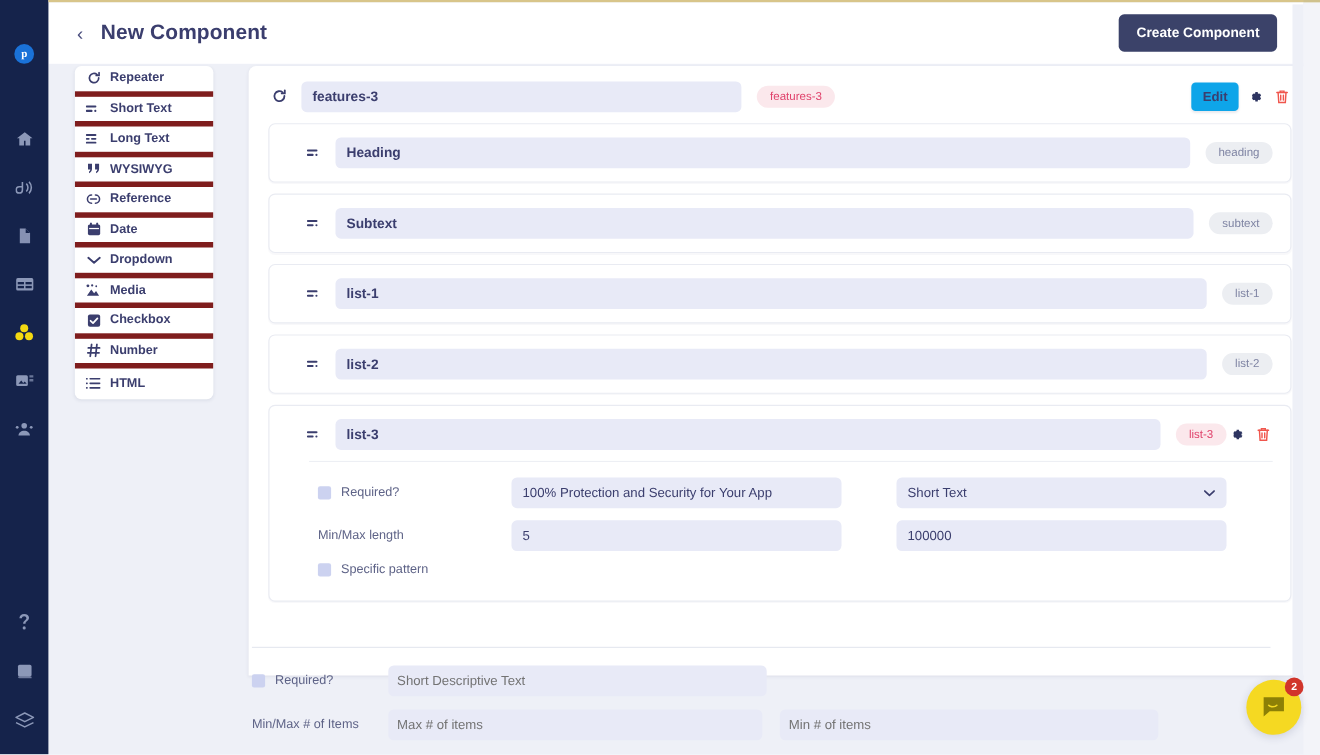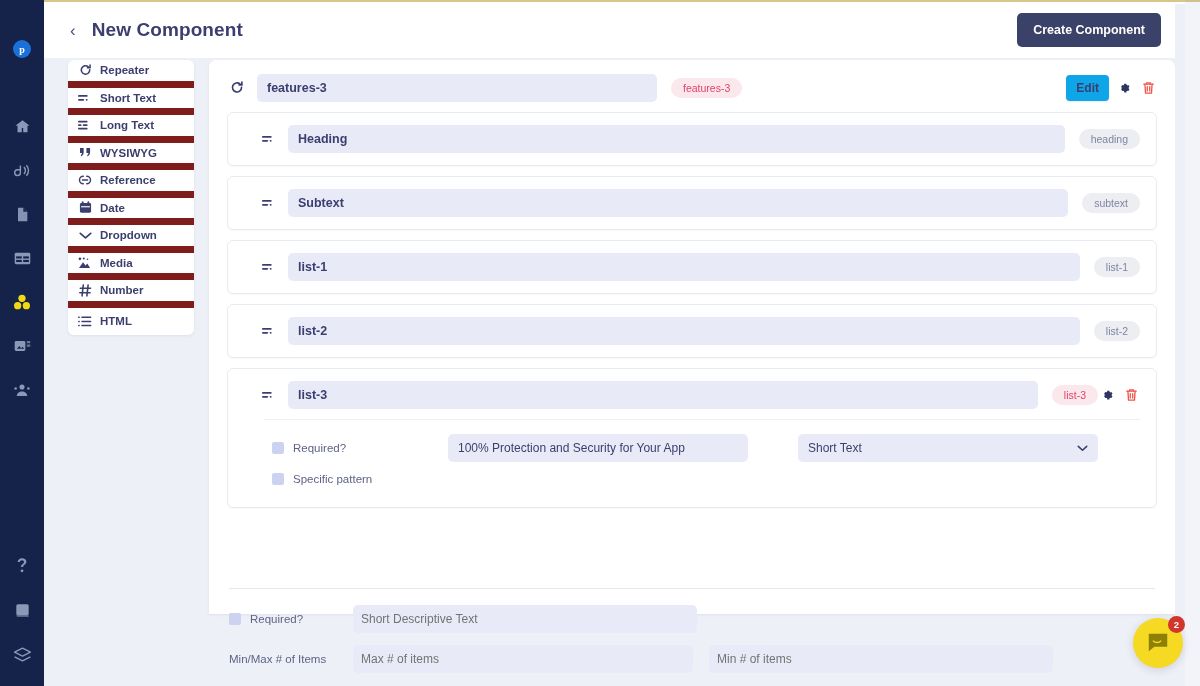--- a/index.html
+++ b/index.html
@@ -57,29 +57,29 @@
 
   
   .typelist{
     position:absolute; left:24px; top:58px; width:126px;
     background:#fff; border-radius:6px; box-shadow:0 1px 3px rgba(40,45,90,.08);
     overflow:hidden;
   }
   .type-item{
     height:27.5px; display:flex; align-items:center; gap:8px;
     padding:0 10px; font-size:11.5px; font-weight:bold; color:#3b3e6e;
-    border-bottom:7px solid #7f1d1d;
+    border-bottom:5px solid #7f1d1d;
   }
   .type-item:last-child{ border-bottom:none; }
   .type-item .ti-ico{ width:14px; height:14px; display:flex; align-items:center; justify-content:center; color:#3b3e6e; flex:0 0 14px;}
   .type-item .ti-ico svg{display:block;}
 
   
   .card{
-    position:absolute; left:165px; top:58px; width:966px; height:554px;
+    position:absolute; left:182px; top:58px; width:966px; height:554px;
     background:#fff; border-radius:7px 7px 0 0; box-shadow:0 1px 3px rgba(40,45,90,.07);
     overflow:hidden;
   }
   .rep-head{ display:flex; align-items:center; padding:14px 18px 0 18px; }
   .rep-refresh{ width:20px; color:#3b3e6e; display:flex; align-items:center; justify-content:center; margin-right:10px;}
   .field-box{
     background:#e8eaf7; border-radius:5px; height:28px;
     display:flex; align-items:center; padding:0 10px;
     font-size:12.5px; font-weight:bold; color:#3b3e6e;
   }
@@ -327,20 +327,29 @@
           <svg width="14" height="12" viewBox="0 0 15 13" fill="currentColor">
               <circle cx="2" cy="2" r="1.4"></circle>
               <circle cx="6.2" cy="1.6" r="1.1"></circle>
               <circle cx="10.2" cy="2.4" r=".9"></circle>
               <path d="M1 11.8 5.3 5.6l2.8 3.6 1.9-2.2 3 4.8z"></path>
             </svg>
         </span>
         <span>Media</span>
       </div>
 
+      <div class="type-item">
+        <span class="ti-ico">
+          <svg width="13" height="13" viewBox="0 0 14 14" fill="currentColor">
+              <rect x="1" y="1" width="12" height="12" rx="2"></rect>
+              <path d="M3.6 7.1 6 9.4l4.3-4.6" fill="none" stroke="#fff" stroke-width="1.7" stroke-linecap="round" stroke-linejoin="round"></path>
+            </svg>
+        </span>
+        <span>Checkbox</span>
+      </div>
 
       <div class="type-item">
         <span class="ti-ico">
           <svg width="13" height="13" viewBox="0 0 14 14" fill="none" stroke="currentColor" stroke-width="1.7" stroke-linecap="round">
               <path d="M4.6 1.2 3.3 12.8M9.8 1.2 8.5 12.8M1.4 4.6h11M.9 9.4h11"></path>
             </svg>
         </span>
         <span>Number</span>
       </div>
 
@@ -493,20 +502,29 @@
                   <span>Short Text</span>
                   <span class="cav">
                     <svg width="11" height="7" viewBox="0 0 12 8" fill="none" stroke="currentColor" stroke-width="1.8" stroke-linecap="round" stroke-linejoin="round">
                         <path d="M1.2 1.6 6 6l4.8-4.4"></path>
                       </svg>
                   </span>
                 </div>
               </div>
             </div>
 
+            <div class="drow">
+              <div class="dlabel">Min/Max length</div>
+              <div class="dfield">
+                <div class="inp">5</div>
+              </div>
+              <div class="dfield">
+                <div class="inp">100000</div>
+              </div>
+            </div>
 
             <div class="drow" style="margin-bottom:0;">
               <div class="chk-lone">
                 <span class="chk"></span>
                 <span>Specific pattern</span>
               </div>
             </div>
 
           </div>
         </div>

